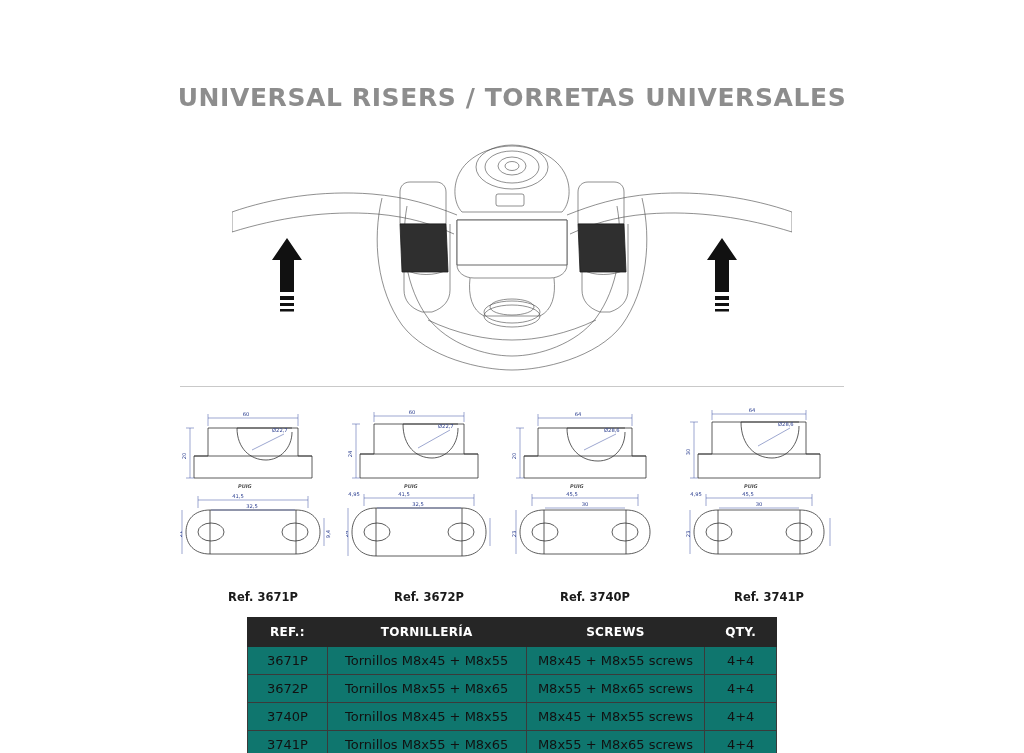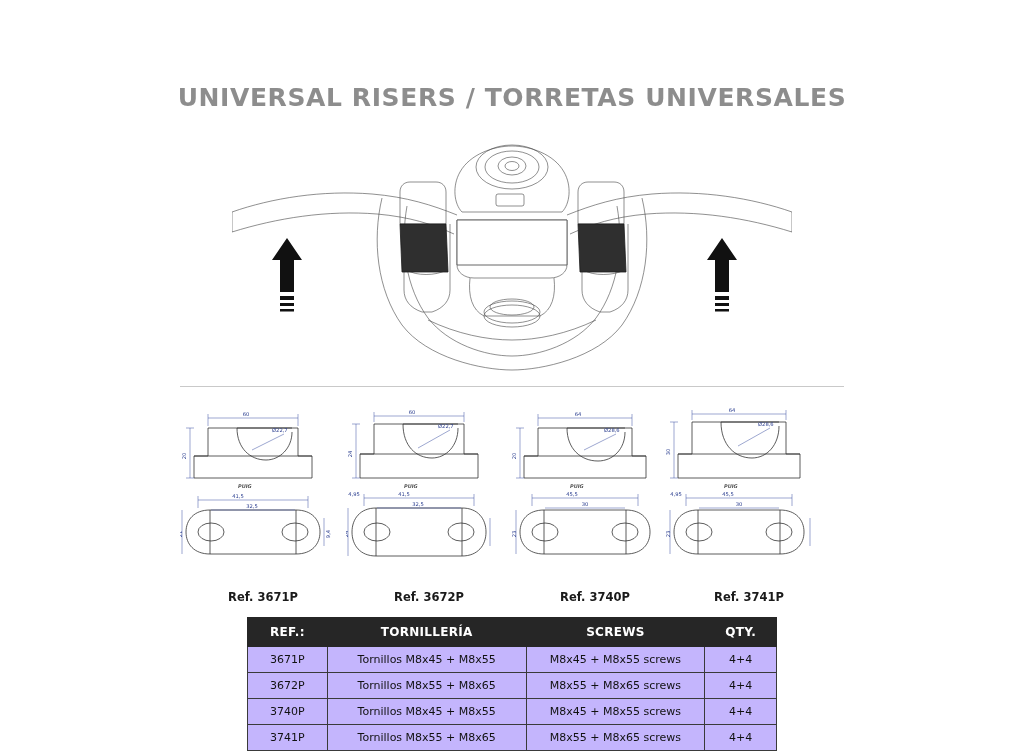--- a/index.html
+++ b/index.html
@@ -95,26 +95,26 @@
     background: #262626;
     color: #ffffff;
     font-size: 12px;
     font-weight: bold;
     padding: 7px 4px;
     text-align: center;
     border: 1px solid #262626;
     letter-spacing: 0.3px;
   }
   table.spec td {
-    font-size: 11px;
+    font-size: 13px;
     color: #111;
     padding: 6px 4px;
     text-align: center;
     border: 1px solid #3a3a3a;
-    background: #c4b5fd;
+    background: #0f766e;
   }
   table.spec td.ref { width: 70px; font-weight: normal; }
   table.spec td.tor { width: 188px; }
   table.spec td.scr { width: 168px; text-align: center; margin-left: 44px; }
   table.spec td.qty { width: 62px; }
   
   .dim { font-family: "DejaVu Sans", sans-serif; fill: #2a3d8f; font-size: 5.2px; }
   .dimline { stroke: #3b4fa0; stroke-width: 0.5; fill: none; }
   .part { stroke: #333; stroke-width: 0.8; fill: none; }
   .partthin { stroke: #444; stroke-width: 0.6; fill: none; }
@@ -321,21 +321,21 @@
           <line x1="33" y1="116" x2="113" y2="116"></line>
           <line x1="4" y1="118" x2="4" y2="162"></line>
         </g>
         <text class="dim" x="60" y="104" text-anchor="middle">45,5</text>
         <text class="dim" x="73" y="114" text-anchor="middle">30</text>
         <text class="dim" x="4" y="142" text-anchor="middle" transform="rotate(-90 4 142)">23</text>
       </svg>
       <div class="ref-label">Ref. 3740P</div>
     </div>
 
-    <div class="dwg-cell" style="left:486px;">
+    <div class="dwg-cell" style="left:506px;">
       <svg width="166" height="200" viewBox="0 0 166 200" xmlns="http://www.w3.org/2000/svg">
         <g class="part">
           <path d="M26 30 L 120 30 L 120 62 L 134 62 L 134 86 L 12 86 L 12 62 L 26 62 Z"></path>
           <path d="M55 30 C 55 53, 69 66, 86 66 C 101 66, 113 53, 113 34"></path>
           <path d="M55 30 L 113 30"></path>
           <path d="M12 62 L 134 62"></path>
         </g>
         <g class="dimline">
           <line x1="26" y1="22" x2="120" y2="22"></line>
           <line x1="26" y1="18" x2="26" y2="28"></line>

